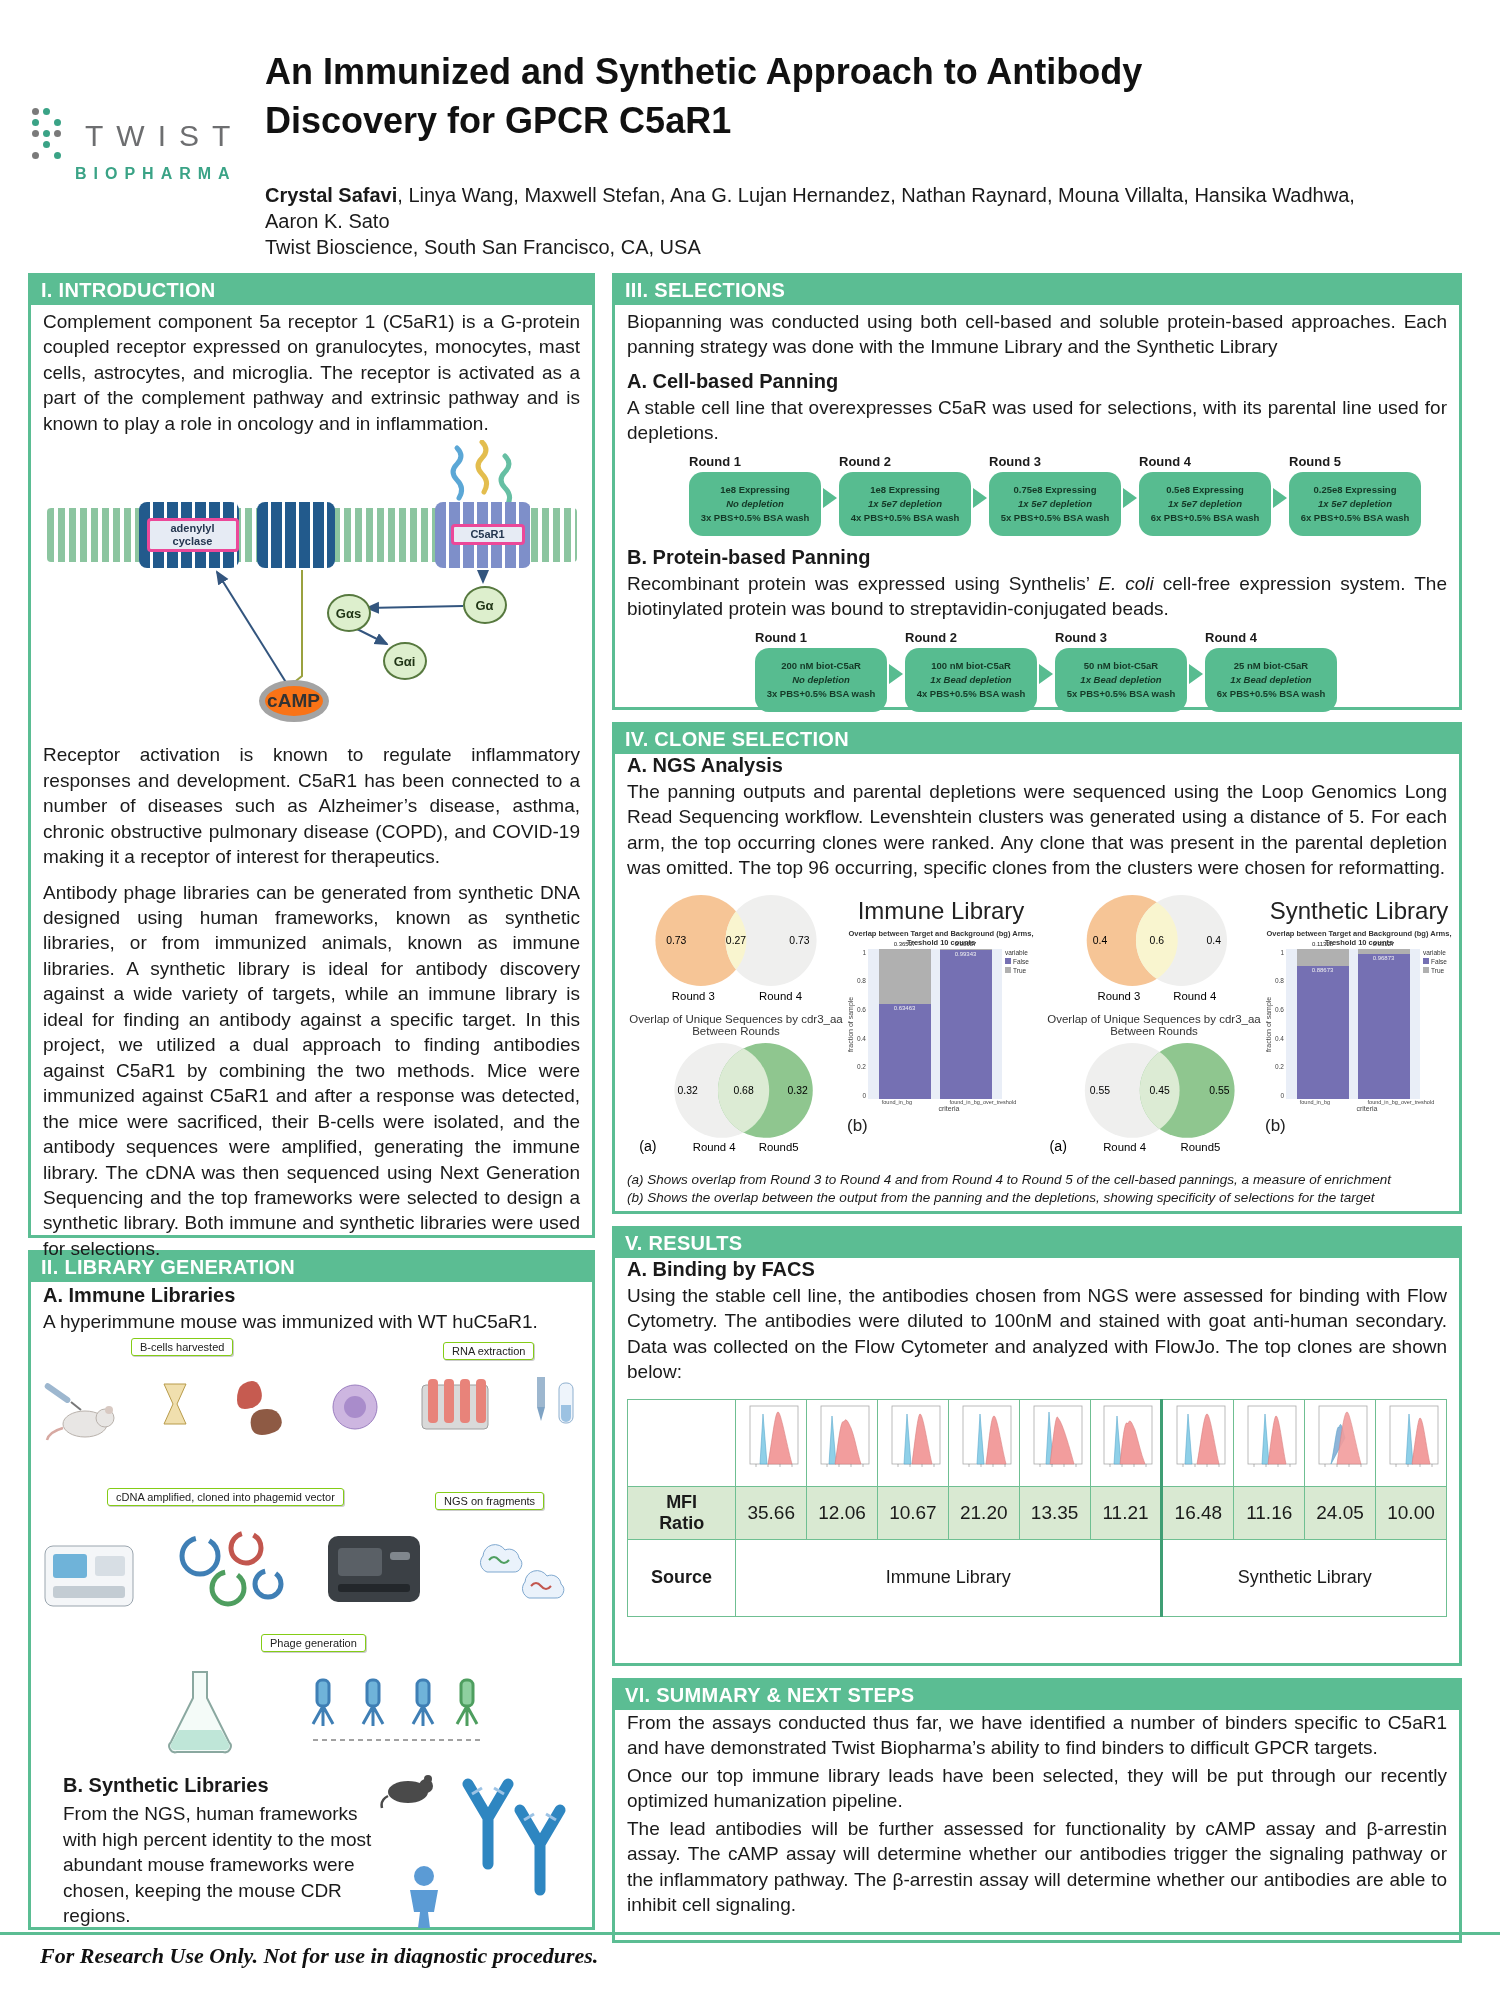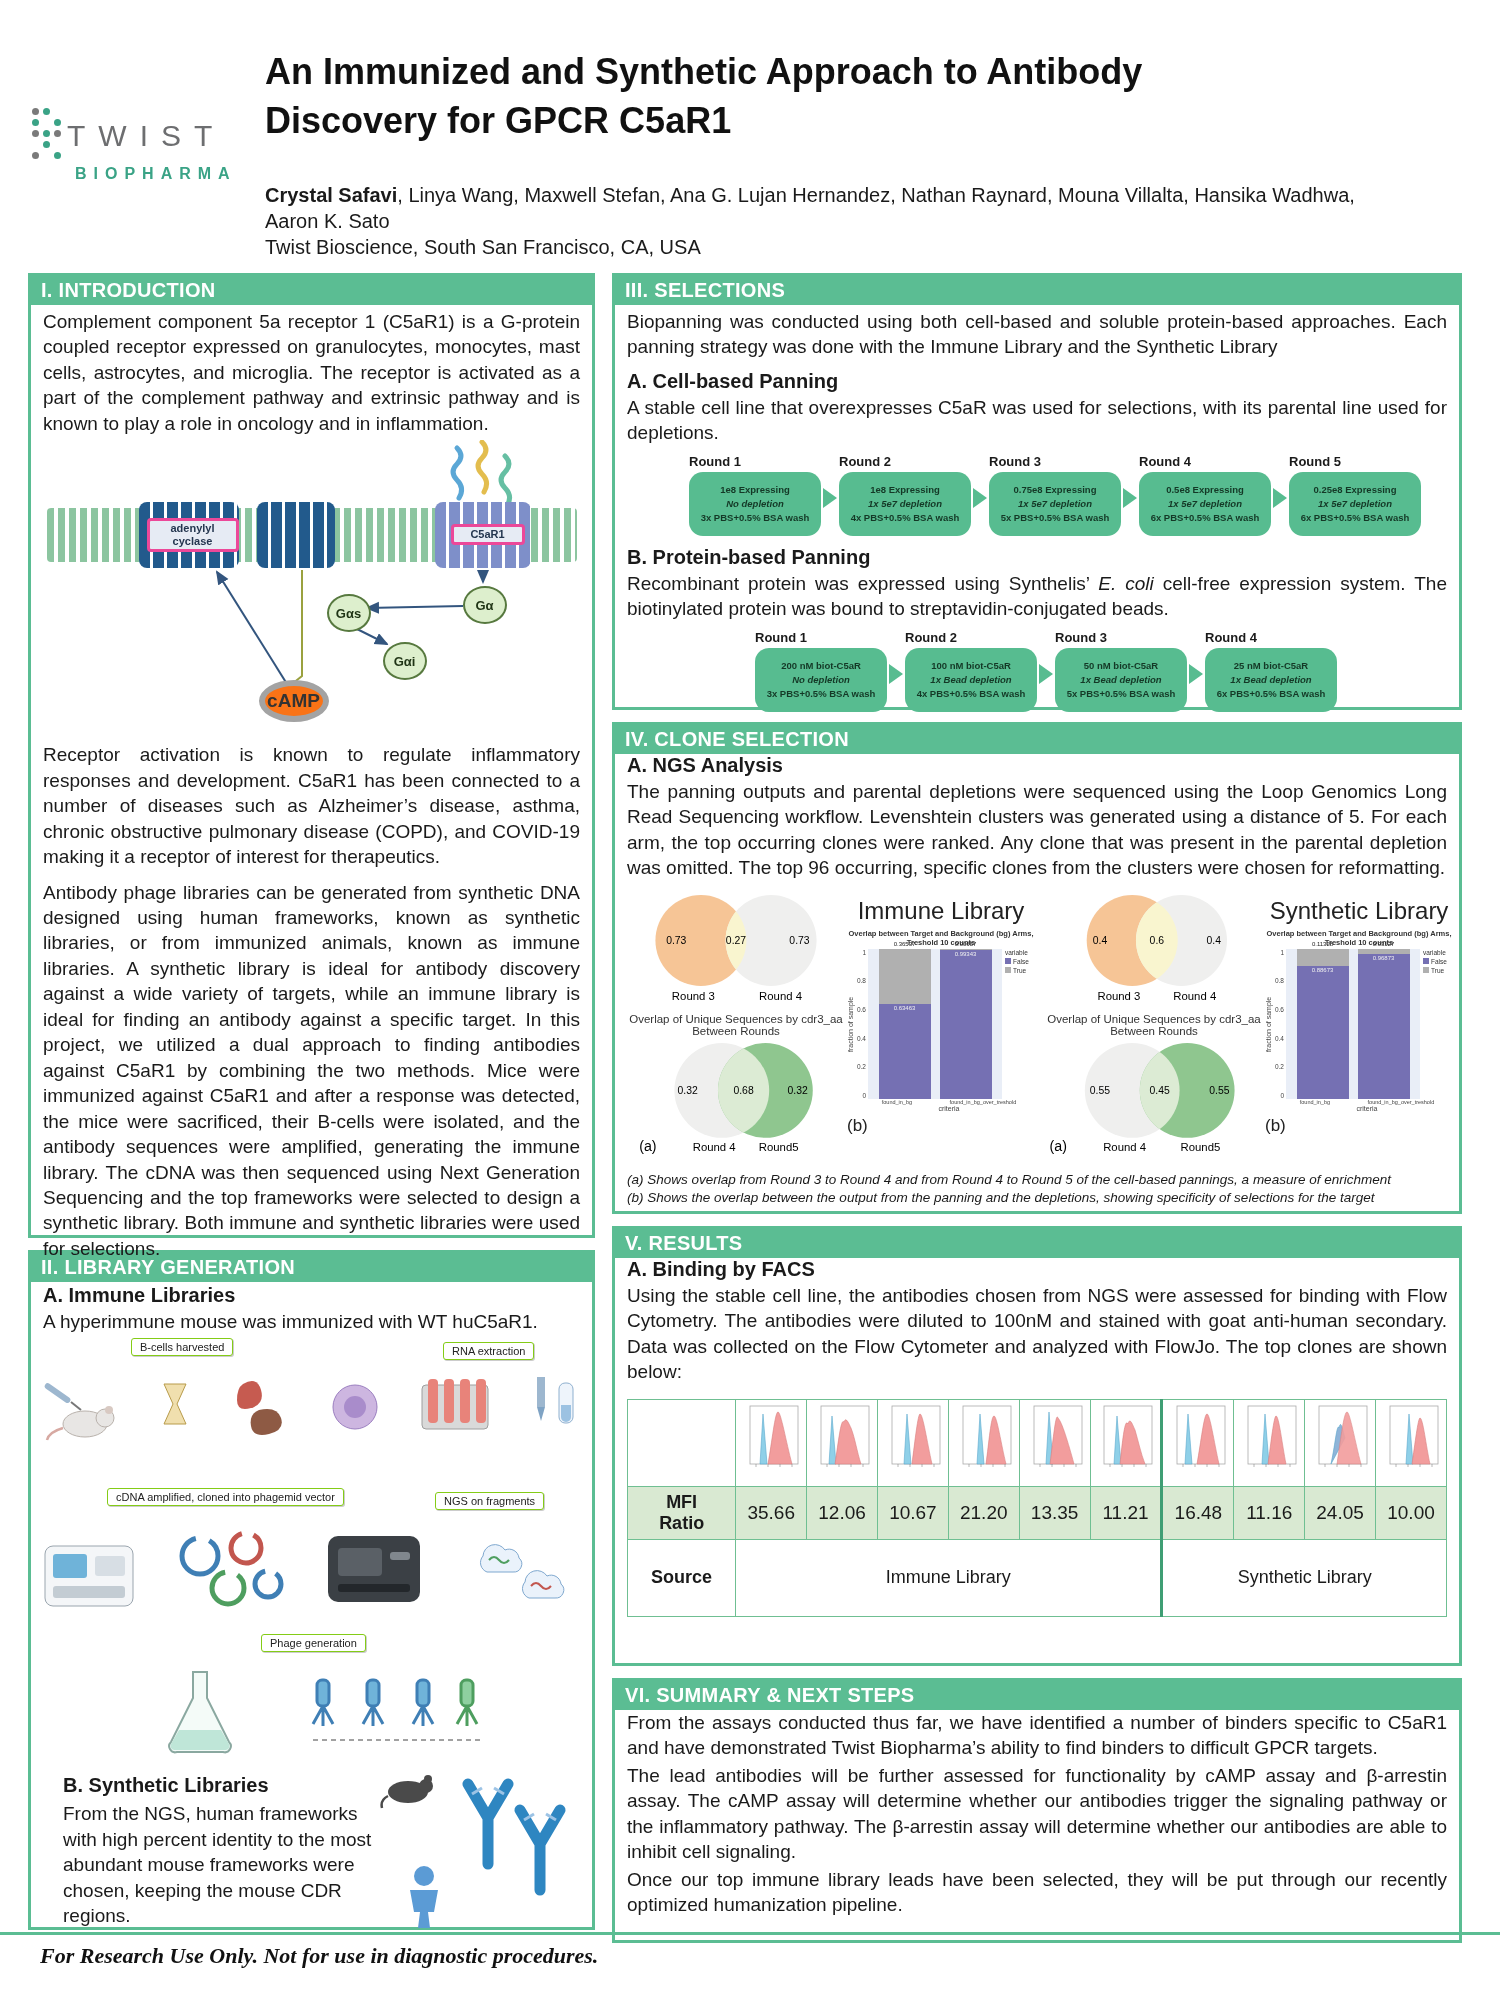--- a/index.html
+++ b/index.html
@@ -2,21 +2,21 @@
 <html><head>
 <meta charset="utf-8">
 <style>
   html,body{margin:0;padding:0;background:#ffffff;}
   body{font-family:"Liberation Sans",sans-serif;color:#1a1a1a;}
   .poster{position:relative;width:1500px;height:2000px;background:#fff;overflow:hidden;}
 
   
   .hdr{position:absolute;left:28px;top:40px;width:1440px;height:228px;}
   .logo{position:absolute;left:4px;top:68px;width:230px;}
-  .logo-row{display:flex;align-items:center;gap:2px;}
+  .logo-row{display:flex;align-items:center;gap:20px;}
   .dots{display:grid;grid-template-columns:repeat(3,11px);grid-auto-rows:11px;}
   .dots i{width:7px;height:7px;border-radius:50%;display:block;}
   .d-t{background:#3aa386;} .d-g{background:#7a7a7a;} .d-n{background:transparent;}
   .logo-word{font-size:30px;letter-spacing:13px;color:#6d6e70;font-weight:400;}
   .logo-sub{font-size:16px;letter-spacing:7px;color:#3aa386;font-weight:bold;margin-top:2px;}
   .title{position:absolute;left:237px;top:8px;width:1200px;font-weight:bold;font-size:36px;line-height:1.36;color:#111;}
   .authors{position:absolute;left:237px;top:142px;width:1210px;font-size:20px;line-height:1.3;}
   .authors b{font-weight:bold;}
   .affil{position:absolute;left:237px;top:196px;font-size:20px;}
 
@@ -746,22 +746,22 @@
             </tr>
           </tbody>
             </table>
         </div>
       </div>
 
       <div class="sect sum" style="height:265px;">
         <div class="sect-h">VI. SUMMARY &amp; NEXT STEPS</div>
         <div class="sect-b">
           <p>From the assays conducted thus far, we have identified a number of binders specific to C5aR1 and have demonstrated Twist Biopharma’s ability to find binders to difficult GPCR targets.</p>
+          <p>Once our top immune library leads have been selected, they will be put through our recently optimized humanization pipeline.</p>
           <p>The lead antibodies will be further assessed for functionality by cAMP assay and β-arrestin assay. The cAMP assay will determine whether our antibodies trigger the signaling pathway or the inflammatory pathway. The β-arrestin assay will determine whether our antibodies are able to inhibit cell signaling.</p>
-          <p>Once our top immune library leads have been selected, they will be put through our recently optimized humanization pipeline.</p>
         </div>
       </div>
     </div>
   </div>
 
   <div class="footer">
     <div class="footer-text">For Research Use Only. Not for use in diagnostic procedures.</div>
   </div>
 </div>
 

